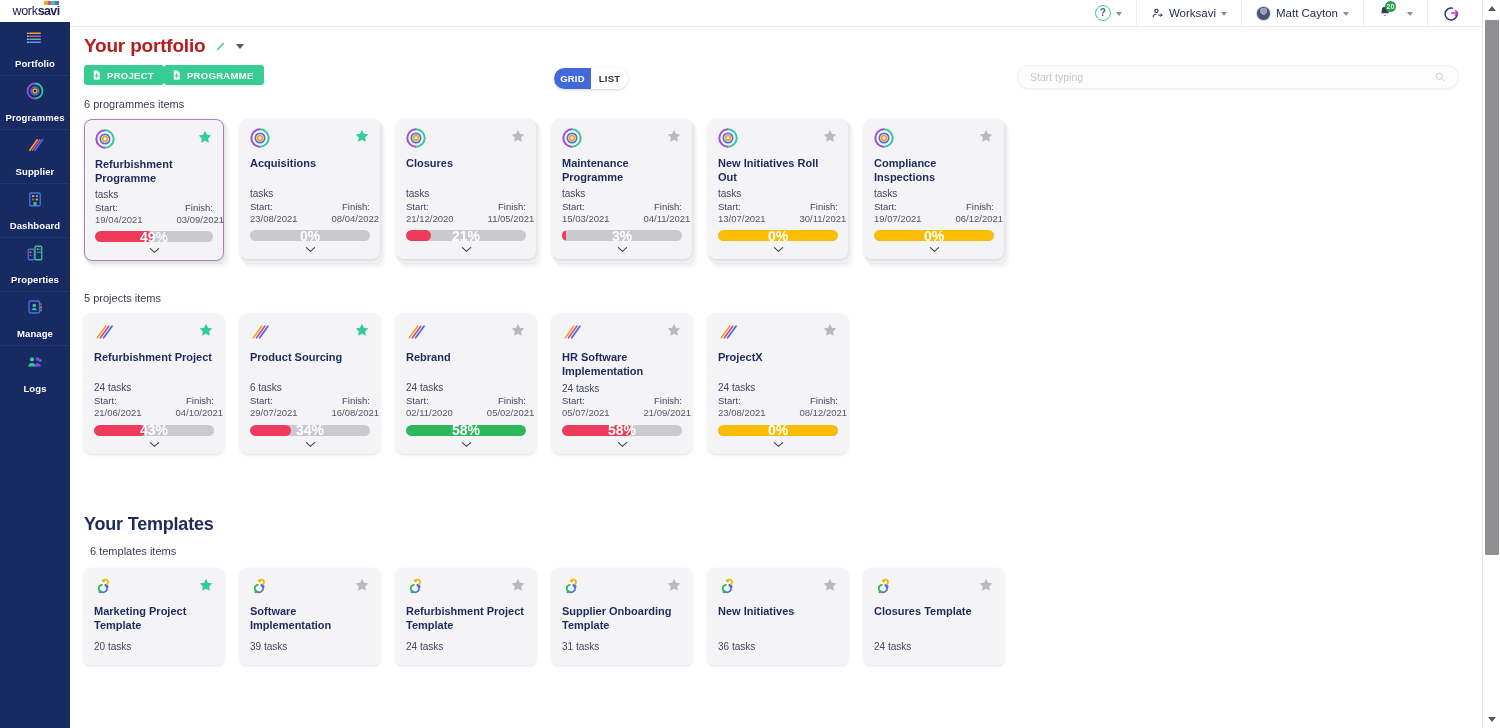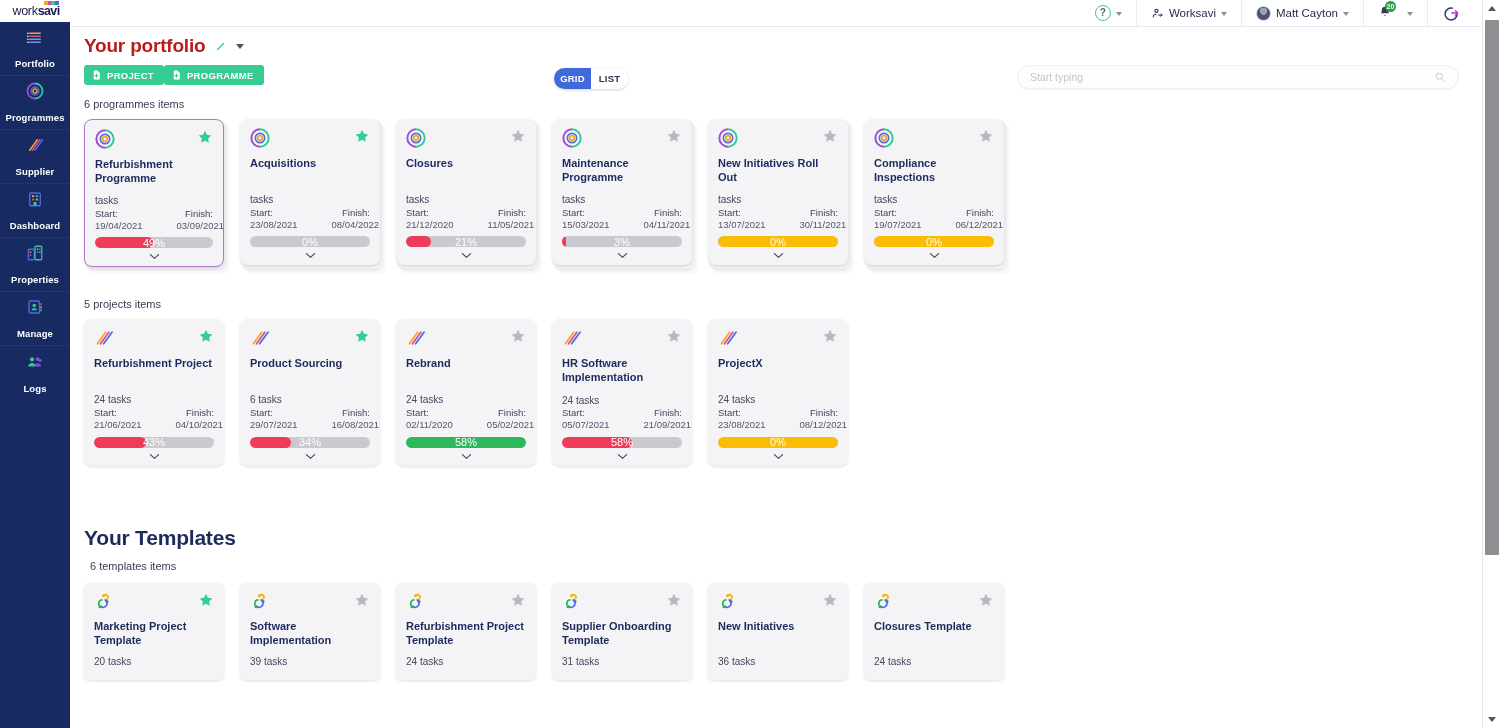--- a/index.html
+++ b/index.html
@@ -166,21 +166,21 @@
   .searchbox input {
     flex: 1; border: none; outline: none; background: transparent;
     font-size: 10.5px; color: #555; font-family: inherit;
   }
   .searchbox input::placeholder { color: #c4c4cf; }
 
   .count-label {
     font-size: 11px; color: #3b3b55; padding: 13px 0 0 14px;
   }
   .section-title {
-    font-size: 21px; font-weight: 700; color: #1d2a5b;
+    font-size: 18px; font-weight: 700; color: #1d2a5b;
     padding: 0 0 0 14px; letter-spacing: -0.2px;
   }
 
   
   .grid { display: flex; padding-left: 14px; gap: 16px; }
 
   .card-slot { position: relative; width: 140px; }
 
   
   .stack::before, .stack::after {
@@ -203,36 +203,36 @@
 
   .card-head { display: flex; justify-content: space-between; align-items: flex-start; }
   .card-ico { width: 20px; height: 20px; }
   .star { width: 16px; height: 16px; cursor: pointer; }
 
   .card-title {
     font-size: 11px; font-weight: 700; color: #1d2a5b;
     line-height: 1.28; margin-top: 8px; min-height: 28px;
   }
   .card-tasks {
-    font-size: 10px; color: #444461; margin-top: 10px; line-height: 1.25;
+    font-size: 10px; color: #444461; margin-top: 4px; line-height: 1.25;
   }
   .date-row {
     display: flex; justify-content: space-between;
     font-size: 9.5px; color: #444461; line-height: 1.3;
   }
   .date-row.vals { color: #55556e; gap: 34px; }
 
   .pbar {
     position: relative; height: 11px; border-radius: 6px;
     background: #c9c9cf; margin-top: 5px; overflow: hidden;
   }
   .pfill { position: absolute; left: 0; top: 0; bottom: 0; border-radius: 6px; }
   .ptxt {
     position: absolute; inset: 0; display: flex; align-items: center;
-    justify-content: center; font-size: 11px; font-weight: 400; color: #fff;
+    justify-content: center; font-size: 14px; font-weight: 700; color: #fff;
   }
 
   .card-chev {
     display: flex; justify-content: center; padding-top: 5px;
   }
   .card-chev svg { width: 11px; height: 7px; }
 
   
   .tcard {
     width: 140px; background: #f4f4f6; border-radius: 6px;

